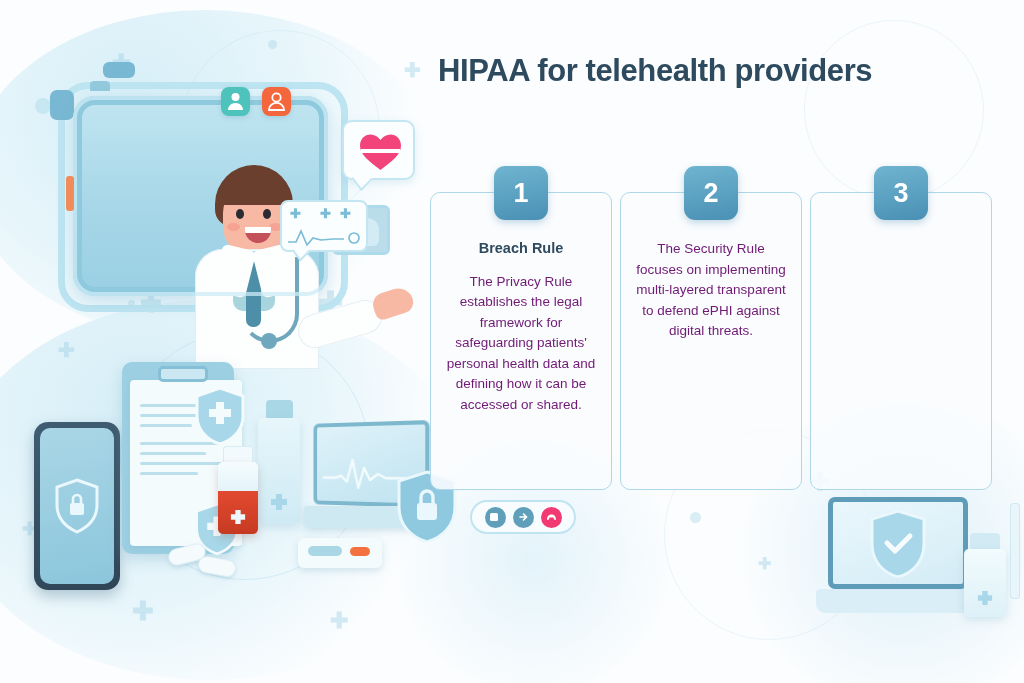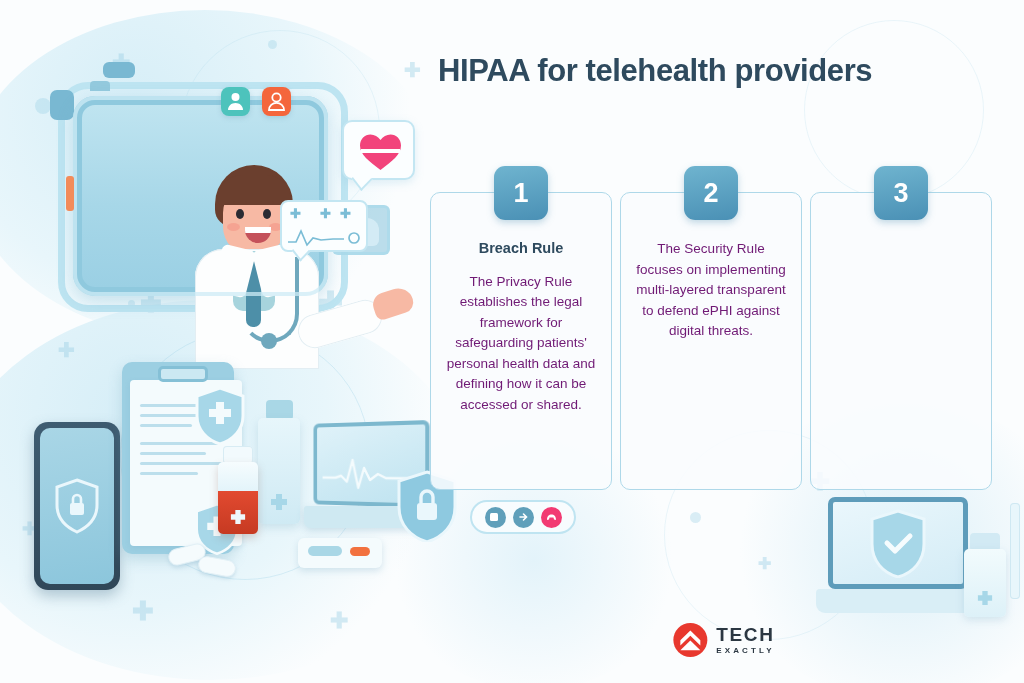--- a/index.html
+++ b/index.html
@@ -498,26 +498,14 @@
       <div class="badge">2</div>
       <div class="card-body">The Security Rule focuses on implementing multi-layered transparent to defend ePHI against digital threats.</div>
     </div>
 
     <div class="card">
       <div class="badge">3</div>
     </div>
 
   </div>
 
-  <div class="logo">
-    <div class="logo-mark">
-      <svg width="34" height="34" viewBox="0 0 34 34" aria-hidden="true">
-        <path d="M17 7.5 27 17.2v5.3L17 12.8 7 22.5v-5.3z" fill="#ffffff"></path>
-        <path d="M17 17.6 27 27.3H7z" fill="#ffffff"></path>
-      </svg>
-    </div>
-    <div class="logo-text">
-      <span class="t1">TECH</span>
-      <span class="t2">EXACTLY</span>
-    </div>
-  </div>
 
 </div>
 
 </body></html>

